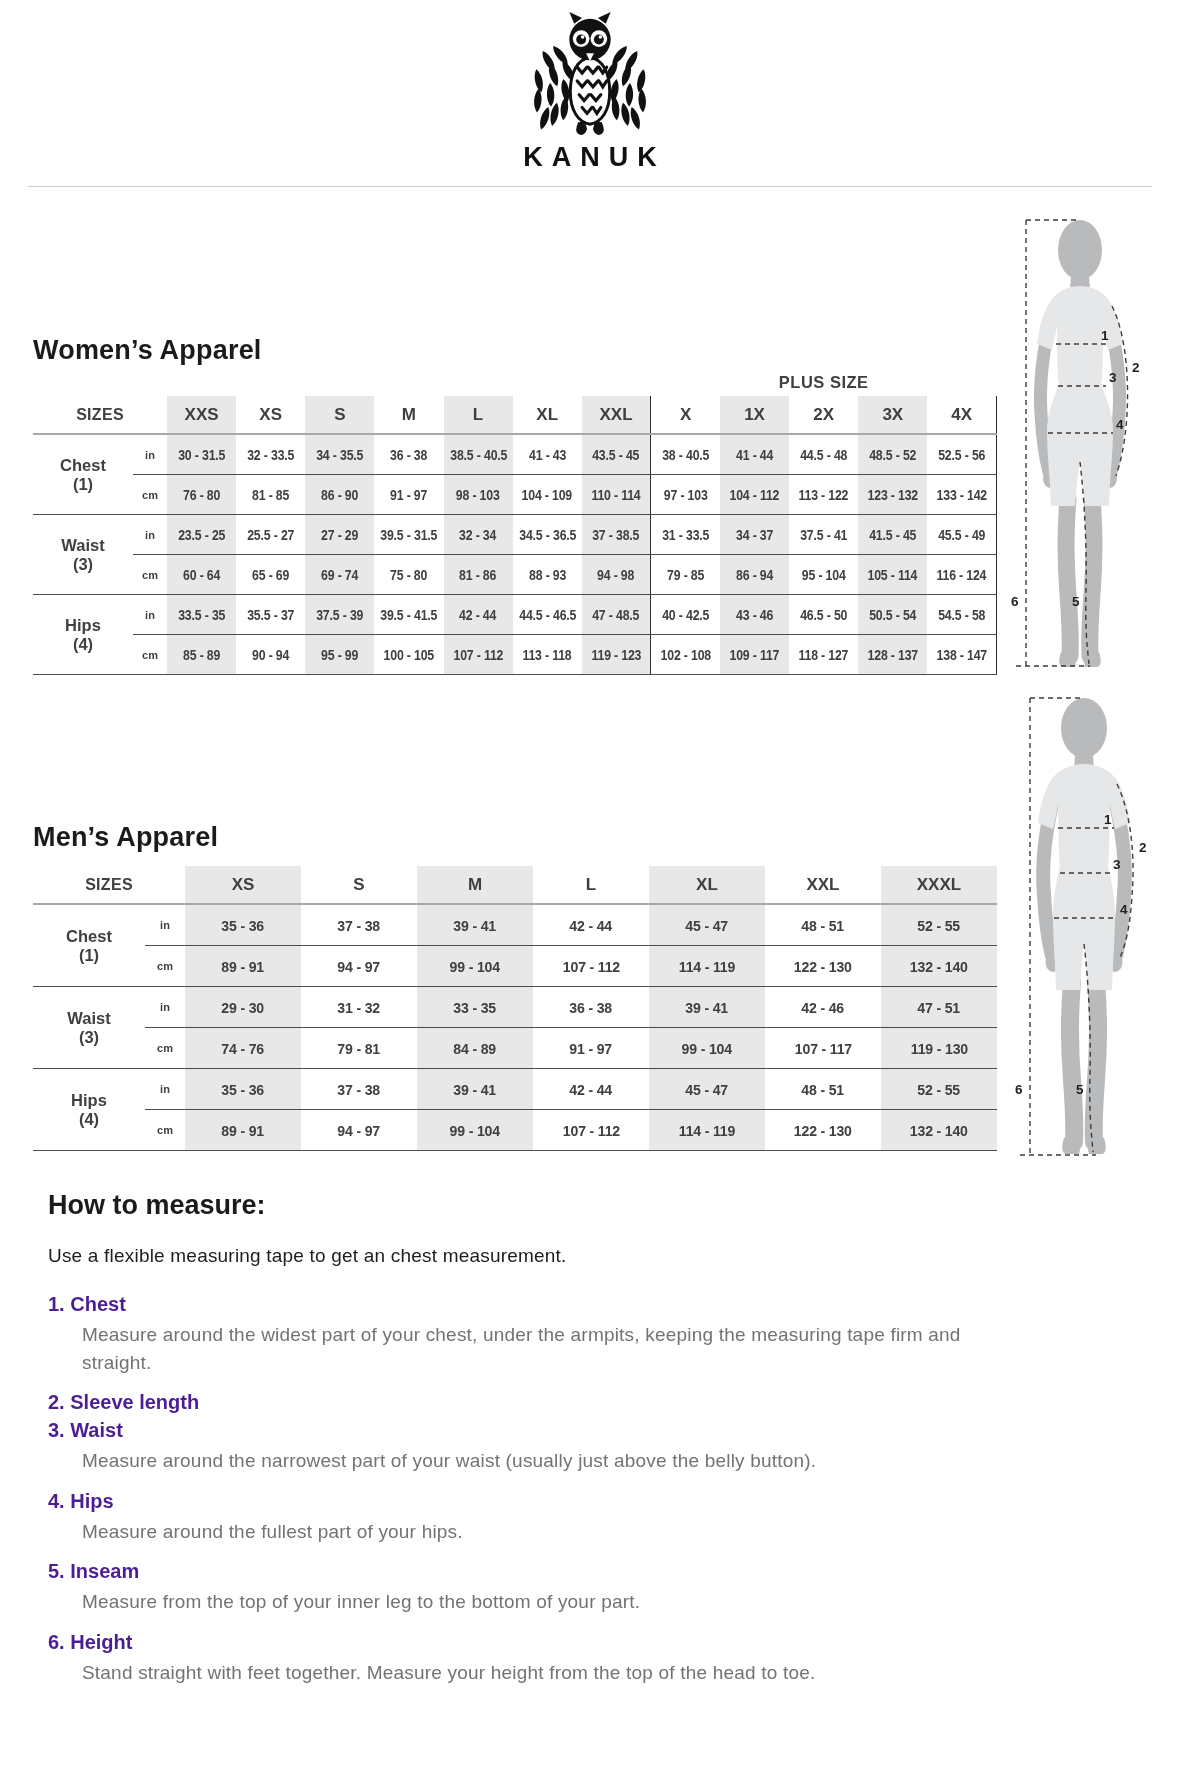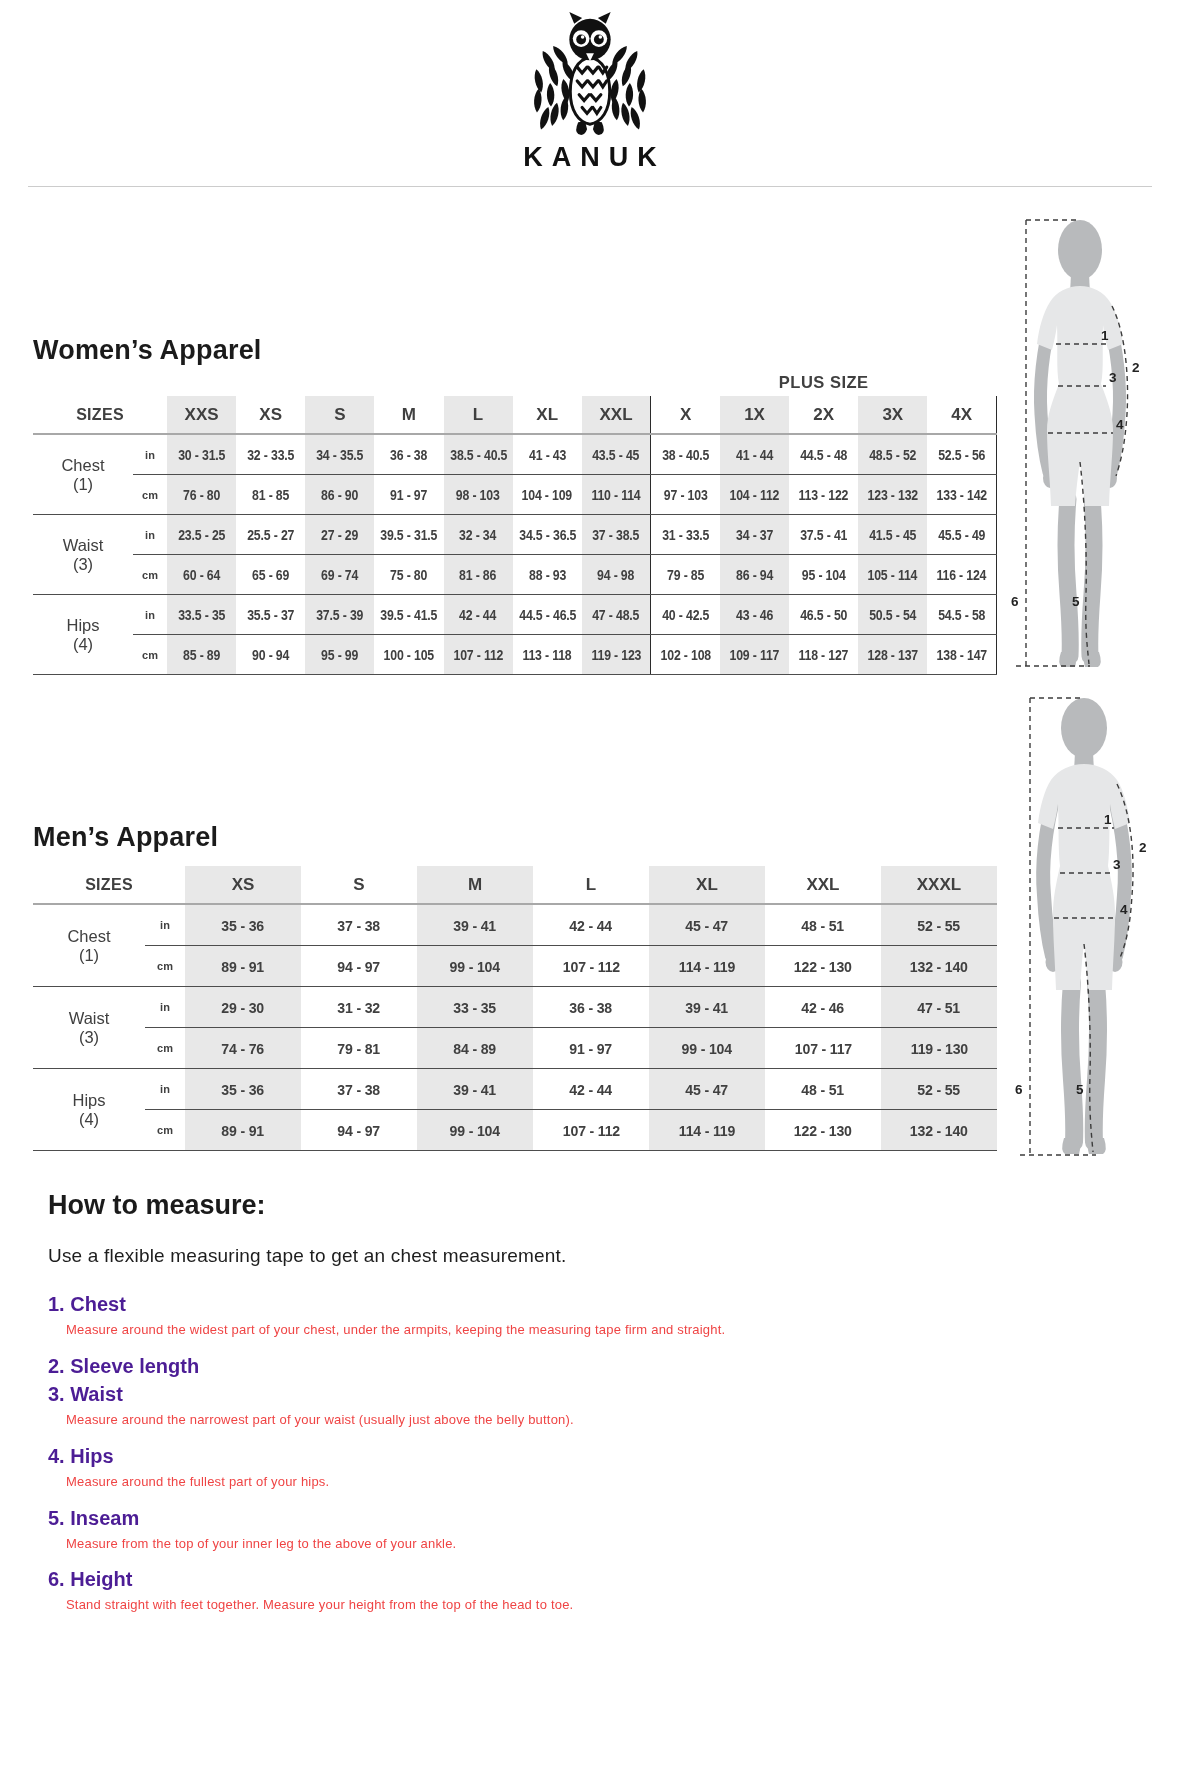--- a/index.html
+++ b/index.html
@@ -29,21 +29,21 @@
   .sizes-h{font-size:16px;font-weight:800;letter-spacing:.3px;}
   .szh{font-size:17px;font-weight:800;}
   .shade{background:#e8e8e8;}
   .pl{border-left:1.6px solid #2b2b2b;}
   .pr{border-right:1.6px solid #2b2b2b;}
   .r-in td{height:39px;border-bottom:1px solid #4d4d4d;}
   .men .r-in td{height:40px;}
   .r-cm td{height:39px;border-bottom:1.6px solid #4d4d4d;}
   .men .r-cm td{height:40px;}
   .row-label{border-bottom:1.6px solid #4d4d4d;}
-  .row-label .lab,.row-label .sub{font-size:16.5px;font-weight:400;line-height:1.12;}
+  .row-label .lab,.row-label .sub{font-size:16.5px;font-weight:700;line-height:1.12;}
   .unit{font-size:11px;font-weight:700;}
   .val{font-size:15px;font-weight:700;white-space:nowrap;}
   .vi{display:inline-block;white-space:nowrap;letter-spacing:-.2px;}
   .women .vi{transform:scaleX(.82);}
   .men .vi{transform:scaleX(.94);}
 
   
   .fig{position:absolute;}
   #women-figure{left:998px;top:214px;}
   #men-figure{left:1000px;top:690px;}
@@ -52,22 +52,22 @@
   .skin{fill:#b8babc;}
   .skinline{fill:none;stroke:#b8babc;stroke-linecap:round;}
   .garb{fill:#e6e7e8;}
 
   
   #measure{position:absolute;left:48px;top:1190px;width:950px;}
   .howto-title{font-size:27px;font-weight:800;color:#1b1b1b;}
   .intro{font-size:19px;margin-top:24px;letter-spacing:.2px;color:#1d1d1d;}
   .steps{margin-top:26px;}
   .step-h{font-size:20px;font-weight:800;margin-bottom:5px;color:#4c1d95;}
-  .step-p{font-size:13px;line-height:1.45;margin-left:18px;margin-bottom:15px;max-width:880px;
-          letter-spacing:.2px;color:#ef4444;}
+  .step-p{font-size:19px;line-height:1.45;margin-left:34px;margin-bottom:15px;max-width:880px;
+          letter-spacing:.2px;color:#737373;}
 </style>
 </head>
 <body>
 
 <div class="page">
 
   <div class="logo">
     <svg width="132" height="130" viewBox="0 0 132 132">
       <defs>
           <path id="leaf" d="M0,-12 C5,-6 5,6 0,12 C-5,6 -5,-6 0,-12 Z"></path>
@@ -474,21 +474,21 @@
         <div class="step">
           <div class="step-h">3. Waist</div>
           <div class="step-p">Measure around the narrowest part of your waist (usually just above the belly button).</div>
         </div>
         <div class="step">
           <div class="step-h">4. Hips</div>
           <div class="step-p">Measure around the fullest part of your hips.</div>
         </div>
         <div class="step">
           <div class="step-h">5. Inseam</div>
-          <div class="step-p">Measure from the top of your inner leg to the above of your ankle.</div>
+          <div class="step-p">Measure from the top of your inner leg to the bottom of your part.</div>
         </div>
         <div class="step">
           <div class="step-h">6. Height</div>
           <div class="step-p">Stand straight with feet together. Measure your height from the top of the head to toe.</div>
         </div>
       </div>
   </div>
 
 </div>
 

